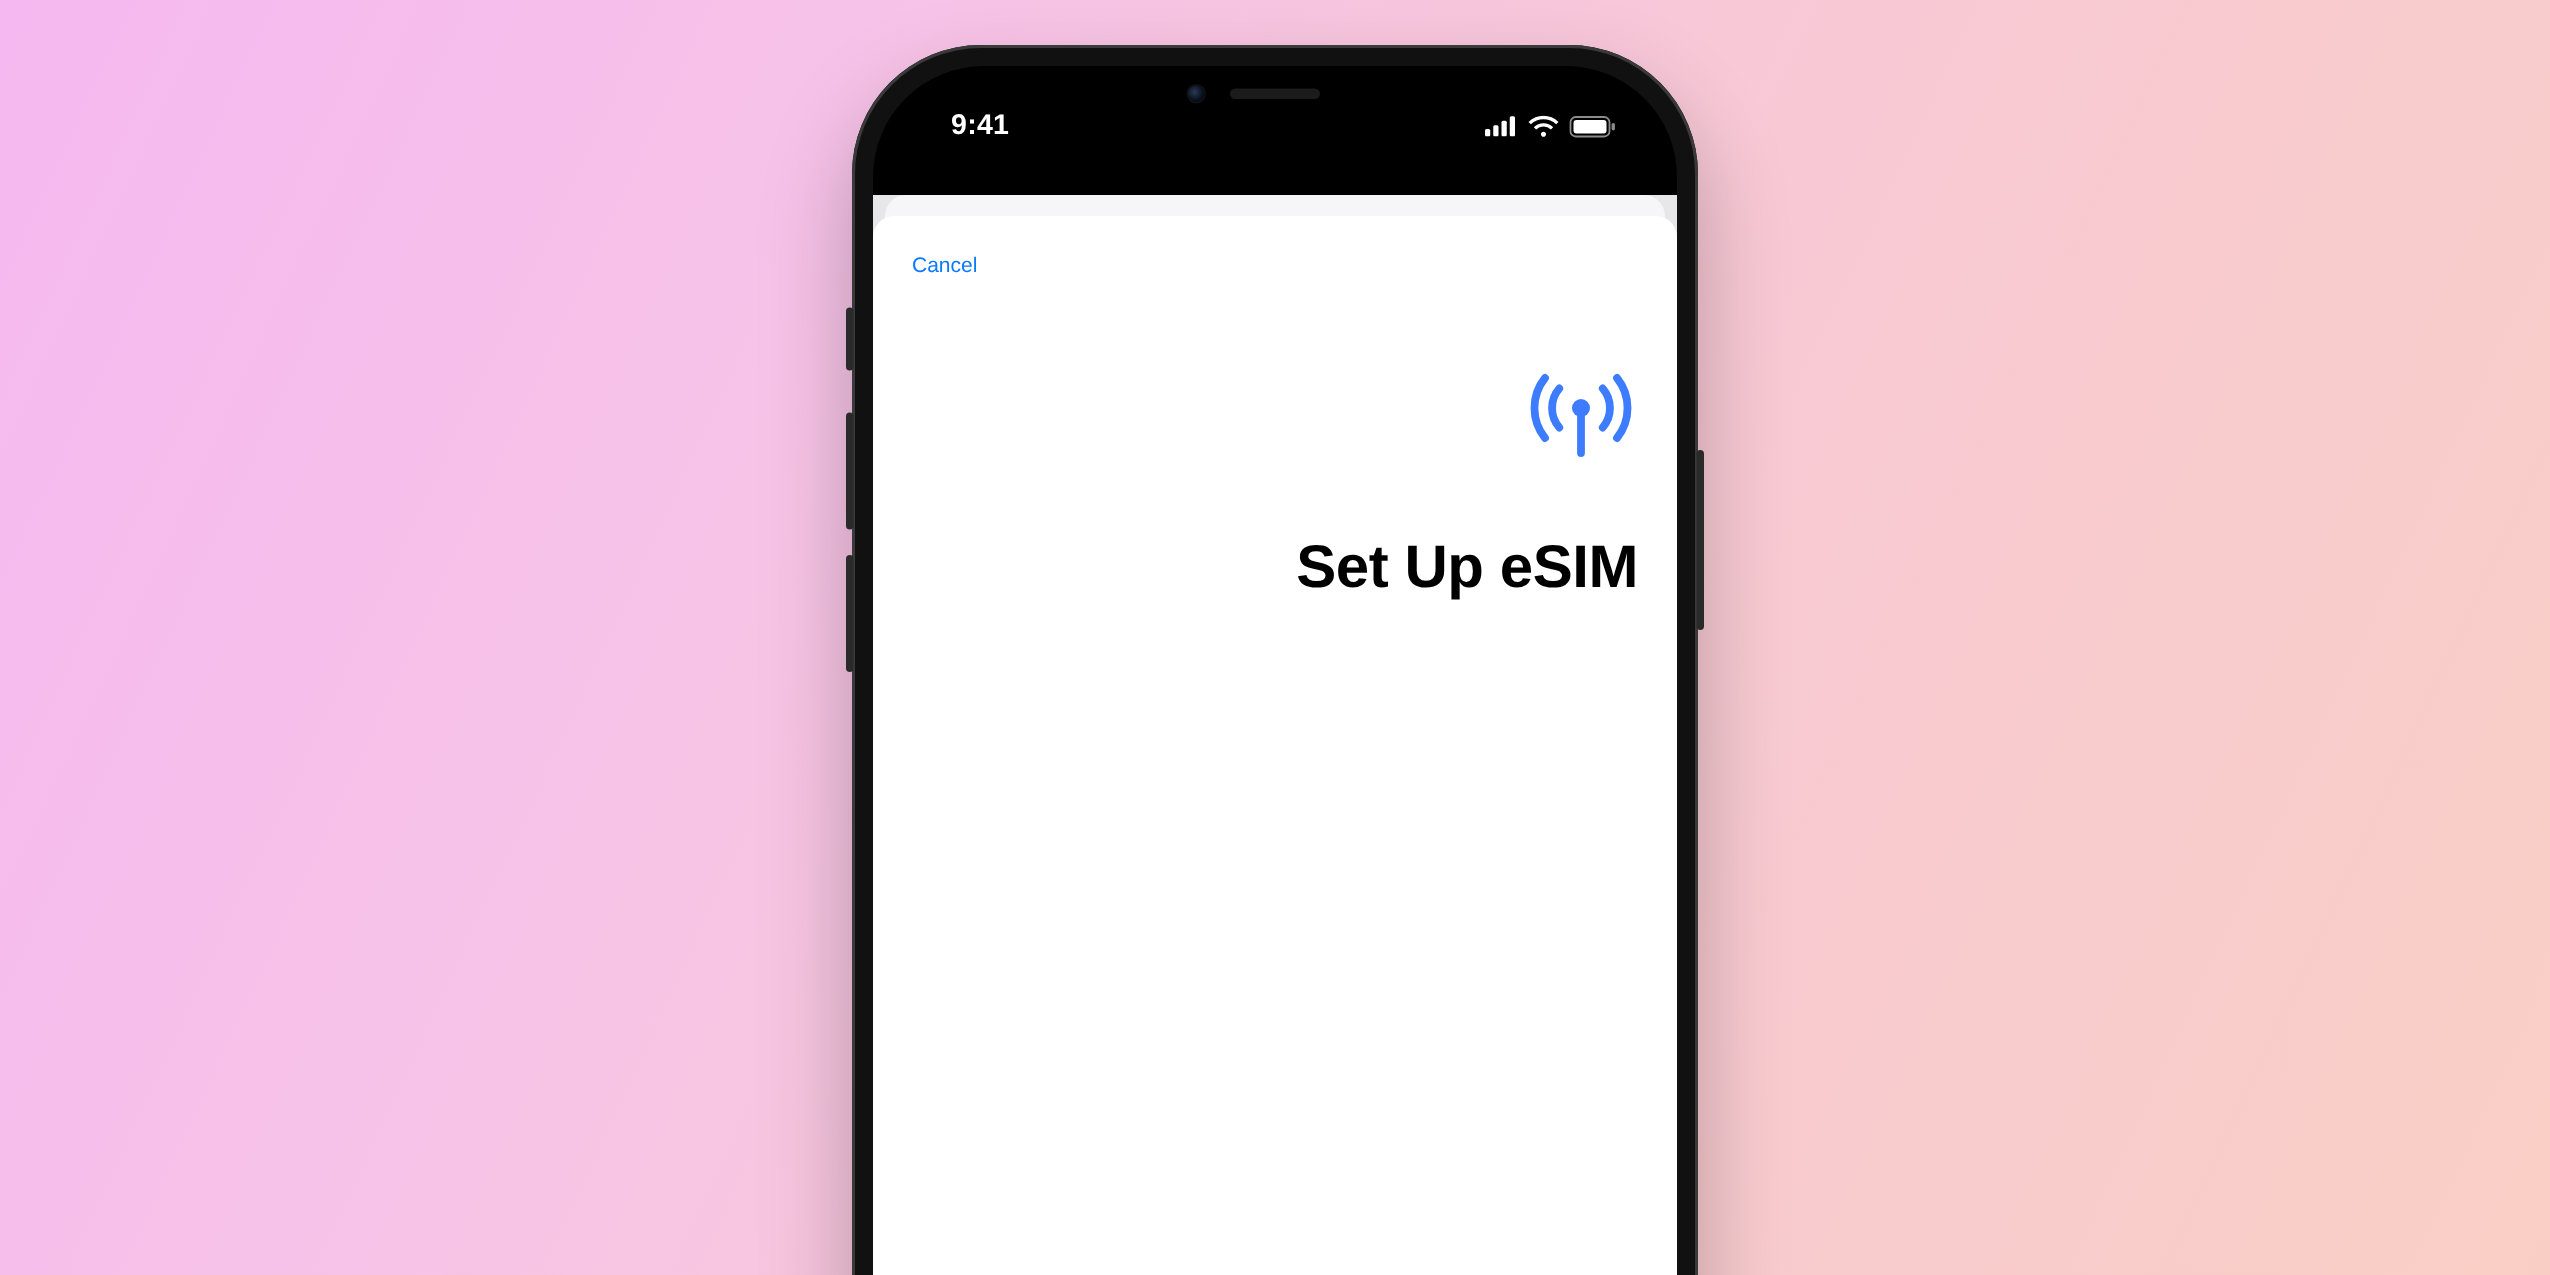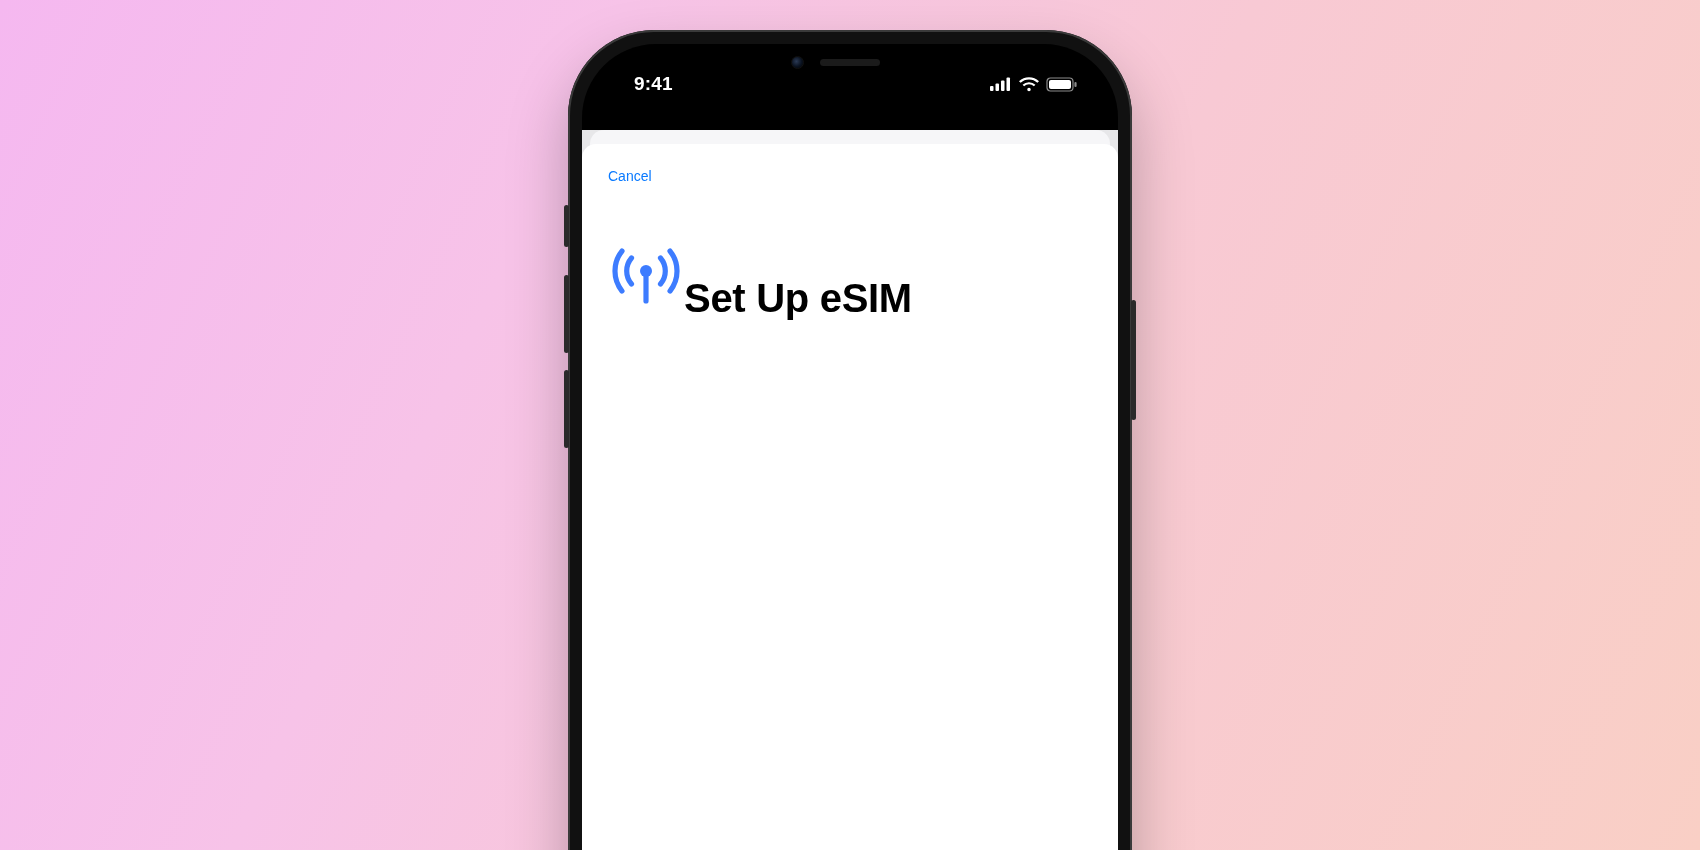--- a/index.html
+++ b/index.html
@@ -144,22 +144,22 @@
     font-size: 14px;
     font-weight: 400;
     background: none;
     border: none;
     cursor: pointer;
     padding: 2px 0 0 0;
   }
 
   .content {
     display: flex;
-    flex-direction: row;
-    align-items: center;
+    flex-direction: column;
+    align-items: flex-end;
     margin-top: 56px;
   }
   .cellular-icon {
     margin-bottom: 42px;
   }
   .title {
     font-size: 40px;
     font-weight: 700;
     color: #000;
     letter-spacing: -0.3px;

